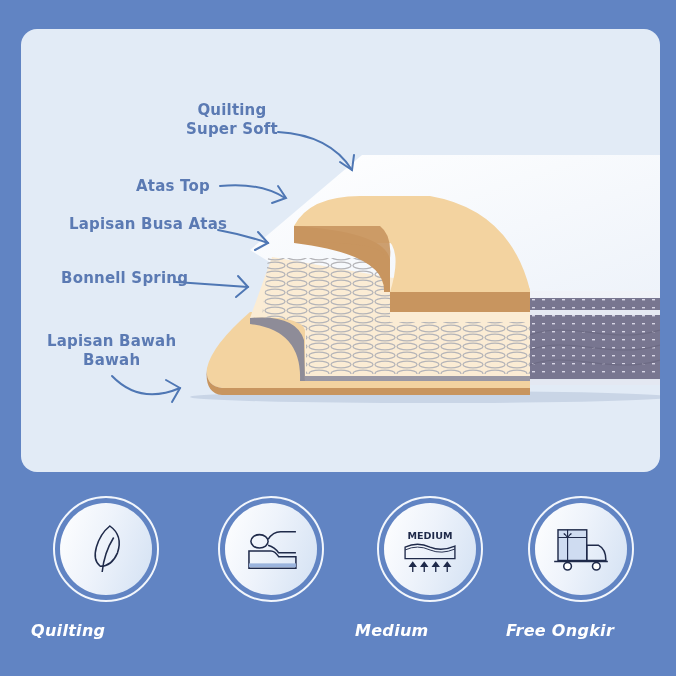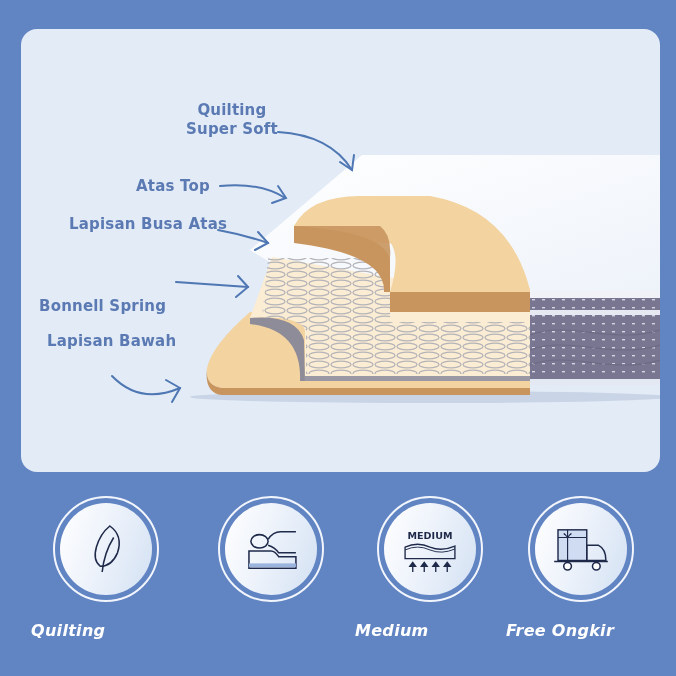--- a/index.html
+++ b/index.html
@@ -78,23 +78,24 @@
         <path d="M166,380 L180,388 L172,402"></path>
     </g>
   </svg>
 
   <div class="label" style="left:165px;top:72px;">
     <div>Quilting</div>
     <div>Super Soft</div>
   </div>
   <div class="label" style="left:115px;top:148px;">Atas Top</div>
   <div class="label" style="left:29px;top:186px;margin-left:19px;">Lapisan Busa Atas</div>
-  <div class="label" style="left:18px;top:240px;margin-top:28px;">Bonnell Spring</div>
+  <div class="label" style="left:40px;top:240px;">Bonnell Spring</div>
   <div class="label" style="left:26px;top:303px;">
     <div>Lapisan Bawah</div>
+    <div>Bawah</div>
   </div>
 </div>
 
 <div class="feature" style="left:31px;">
   <div class="ring">
       <div class="disc">
     <svg viewBox="0 0 96 96">
       <path d="M52,24 Q66,34 60,52 Q54,66 42,66 Q34,60 38,46 Q42,32 52,24 Z" fill="none" stroke="#1f2a4a" stroke-width="1.6"></path>
       <path d="M56,36 Q46,52 44,72" fill="none" stroke="#1f2a4a" stroke-width="1.6"></path>
     </svg>

